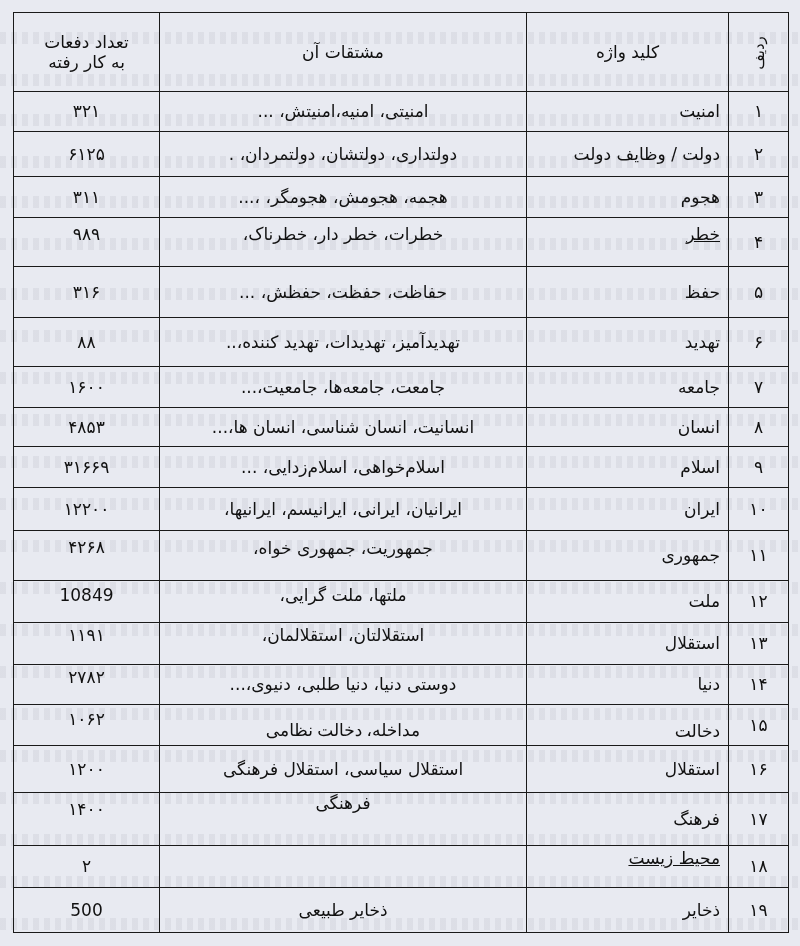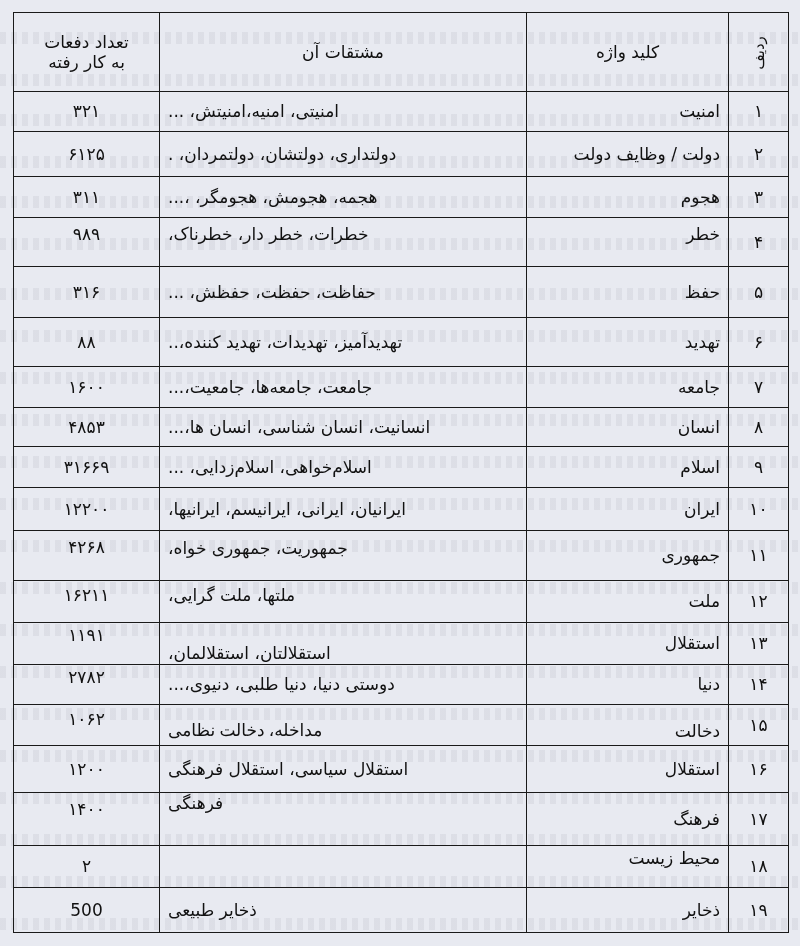--- a/index.html
+++ b/index.html
@@ -40,23 +40,23 @@
     col.c-cnt { width: 146px; }
     th { text-align: center; font-size: 16px; }
     th.h-idx span {
       display: inline-block;
       transform: rotate(-90deg);
       font-size: 15px;
     }
     th.h-cnt { line-height: 1.55; }
     td.idx { text-align: center; }
     td.key { text-align: right; }
-    td.der { text-align: left; padding-right: 10px; }
+    td.der { text-align: center; padding-right: 10px; }
     td.cnt { text-align: center; font-size: 18px; }
-    td.key.top { vertical-align: top; padding-top: 6px; }
+    td.key.top { vertical-align: top; padding-top: 6px; text-decoration: underline; }
   </style>
 </head>
 <body>
 
 <div class="bleed" style="top:32px;"></div>
 <div class="bleed" style="top:74px;"></div>
 <div class="bleed" style="top:114px;"></div>
 <div class="bleed" style="top:156px;"></div>
 <div class="bleed" style="top:196px;"></div>
 <div class="bleed" style="top:238px;"></div>
@@ -159,26 +159,26 @@
     <tr style="height:50px;">
       <td class="idx">۱۱</td>
       <td class="key">جمهوری</td>
       <td class="der" style="vertical-align:top; padding-top:7px;">جمهوریت، جمهوری خواه،</td>
       <td class="cnt" style="vertical-align:top; padding-top:6px;">۴۲۶۸</td>
     </tr>
     <tr style="height:42px;">
       <td class="idx">۱۲</td>
       <td class="key">ملت</td>
       <td class="der" style="vertical-align:top; padding-top:4px;">ملتها، ملت گرایی،</td>
-      <td class="cnt" style="vertical-align:top; padding-top:4px;">۱۶۲۱۱</td>
+      <td class="cnt" style="vertical-align:top; padding-top:4px;">10849</td>
     </tr>
     <tr style="height:42px;">
       <td class="idx">۱۳</td>
       <td class="key">استقلال</td>
-      <td class="der" style="vertical-align:top; padding-top:20px;">استقلالتان، استقلالمان،</td>
+      <td class="der" style="vertical-align:top; padding-top:2px;">استقلالتان، استقلالمان،</td>
       <td class="cnt" style="vertical-align:top; padding-top:2px;">۱۱۹۱</td>
     </tr>
     <tr style="height:40px;">
       <td class="idx">۱۴</td>
       <td class="key">دنیا</td>
       <td class="der">دوستی دنیا، دنیا طلبی، دنیوی،...</td>
       <td class="cnt" style="vertical-align:top; padding-top:2px;margin-top:26px;">۲۷۸۲</td>
     </tr>
     <tr style="height:41px;">
       <td class="idx">۱۵</td>

